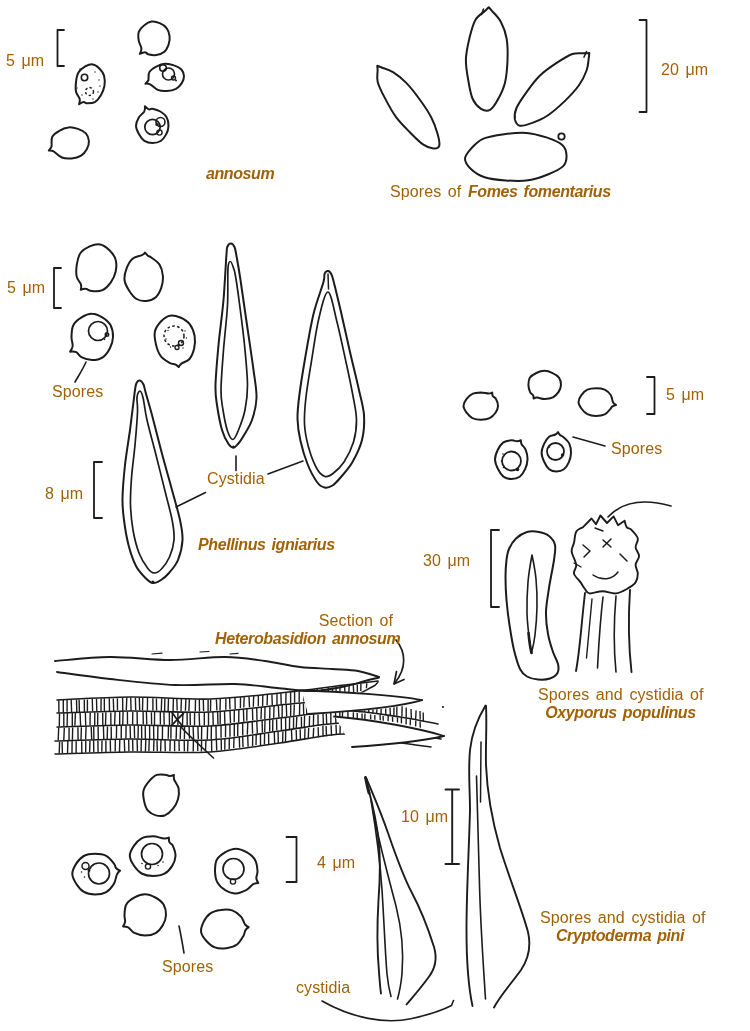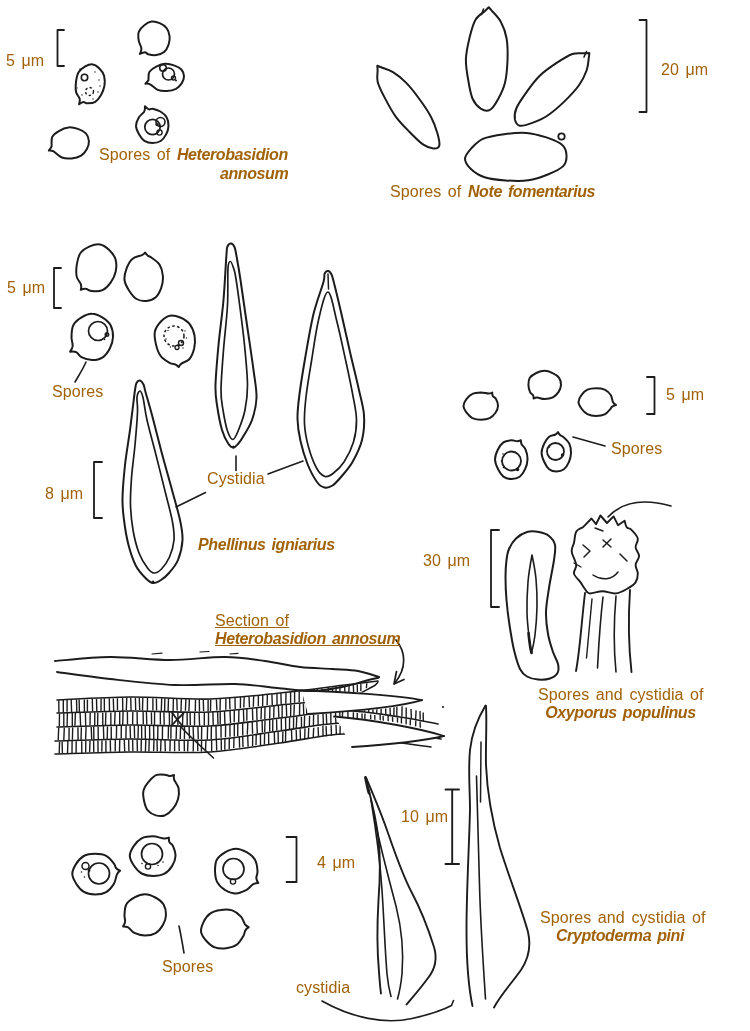--- a/index.html
+++ b/index.html
@@ -180,32 +180,31 @@
 <path d="M365.5,777.5 C366.5,783 367.5,788 369,793" fill="none" stroke="#1c1c1c" stroke-width="2.8" stroke-linecap="round" stroke-linejoin="round"></path>
 <path d="M485.5,705.5 C478,718 472,732 470,750 C468,770 470,790 470,810 C469,850 466.5,890 466.5,930 C466.5,960 468,985 472.5,1006" fill="none" stroke="#1c1c1c" stroke-width="1.9" stroke-linecap="round" stroke-linejoin="round"></path>
 <path d="M486,706 C487,725 485.5,745 486,765 C487,790 492,820 500,848 C510,880 522,910 528,932 C531,945 529,958 521,970 C511,984 500.5,995 494,1007.5" fill="none" stroke="#1c1c1c" stroke-width="1.9" stroke-linecap="round" stroke-linejoin="round"></path>
 <path d="M476.5,776 C477.5,805 478.5,845 479.5,885 C480.5,925 483,960 485.5,999" fill="none" stroke="#1c1c1c" stroke-width="1.6" stroke-linecap="round" stroke-linejoin="round"></path>
 <path d="M481,742 C481,762 480.5,782 480.5,802" fill="none" stroke="#1c1c1c" stroke-width="1.5" stroke-linecap="round" stroke-linejoin="round"></path>
 <path d="M445.5,789.5 L459,789.5 M452.2,789.5 L452.2,864 M445.5,864 L459,864" fill="none" stroke="#1c1c1c" stroke-width="1.9" stroke-linecap="round" stroke-linejoin="round"></path>
 <path d="M322,1001 C352,1018 385,1024.5 412,1018.5 C430,1014.5 443,1010 451.5,1005.5 M451.5,1005.5 L453.5,1000.5" fill="none" stroke="#1c1c1c" stroke-width="1.6" stroke-linecap="round" stroke-linejoin="round"></path>
 </g>
 </svg>
 <div class="lbl " style="left:6px;top:52px;"><span class="">5 μm</span></div>
-<div class="lbl " style="left:99px;top:146px;"><span class="">Spores of </span><span class="sp">Heterobasidion</span></div>
-<div class="lbl " style="left:220px;top:165px;"><span class="sp">annosum</span></div>
+<div class="lbl " style="left:206px;top:165px;"><span class="sp">annosum</span></div>
 <div class="lbl " style="left:661px;top:61px;"><span class="">20 μm</span></div>
-<div class="lbl " style="left:390px;top:183px;"><span class="">Spores of </span><span class="sp">Note fomentarius</span></div>
+<div class="lbl " style="left:390px;top:183px;"><span class="">Spores of </span><span class="sp">Fomes fomentarius</span></div>
 <div class="lbl " style="left:7px;top:279px;"><span class="">5 μm</span></div>
 <div class="lbl " style="left:52px;top:383px;"><span class="">Spores</span></div>
 <div class="lbl " style="left:45px;top:485px;"><span class="">8 μm</span></div>
 <div class="lbl " style="left:207px;top:470px;"><span class="">Cystidia</span></div>
 <div class="lbl " style="left:198px;top:536px;"><span class="sp">Phellinus igniarius</span></div>
 <div class="lbl " style="left:666px;top:386px;"><span class="">5 μm</span></div>
 <div class="lbl " style="left:611px;top:440px;"><span class="">Spores</span></div>
 <div class="lbl " style="left:423px;top:552px;"><span class="">30 μm</span></div>
 <div class="lbl" style="left:538px;top:686px;width:165px;text-align:center;"><span>Spores and cystidia of</span><br><span class="sp">Oxyporus populinus</span></div>
-<div class="lbl" style="left:215px;top:612px;width:178px;text-align:left;text-decoration:underline;"><span>Section of</span><br><span class="sp">Heterobasidion annosum</span></div>
+<div class="lbl" style="left:215px;top:612px;width:178px;text-align:right;"><span>Section of</span><br><span class="sp">Heterobasidion annosum</span></div>
 <div class="lbl " style="left:317px;top:854px;text-align:center;"><span class="">4 μm</span></div>
 <div class="lbl " style="left:162px;top:958px;"><span class="">Spores</span></div>
 <div class="lbl " style="left:401px;top:808px;"><span class="">10 μm</span></div>
 <div class="lbl" style="left:540px;top:909px;width:160px;text-align:center;"><span>Spores and cystidia of</span><br><span class="sp">Cryptoderma pini</span></div>
 <div class="lbl " style="left:296px;top:979px;"><span class="">cystidia</span></div>
 </div>
 
 </body></html>

